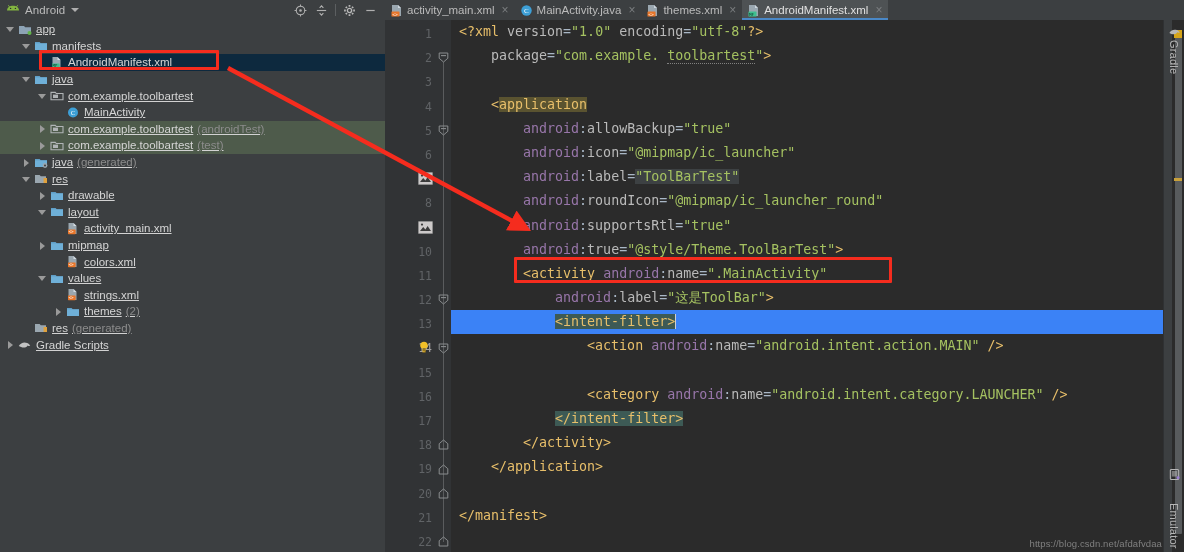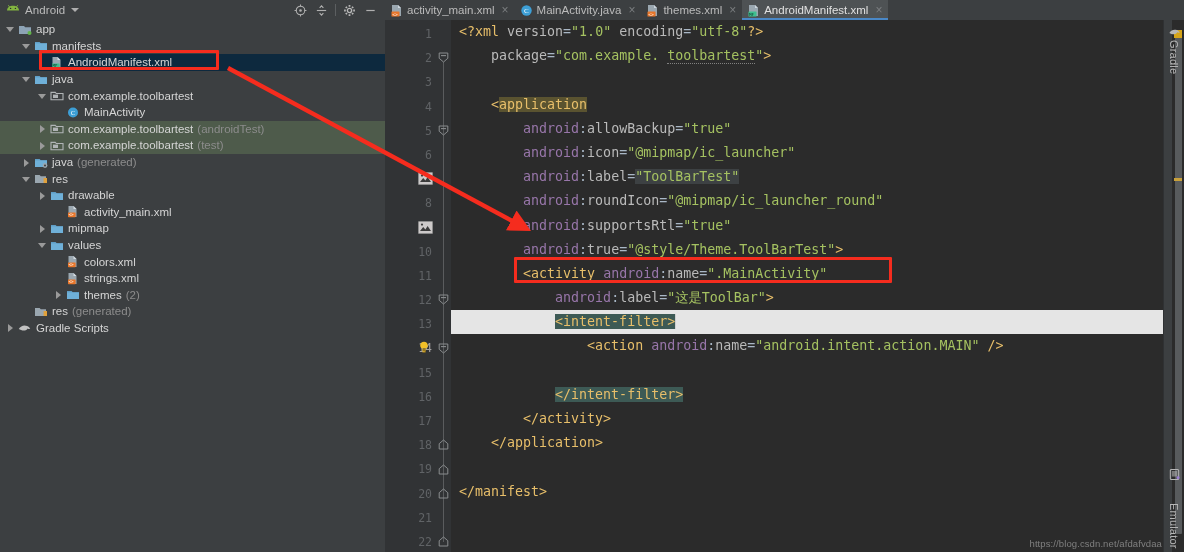--- a/index.html
+++ b/index.html
@@ -47,21 +47,21 @@
   
   .ficon { width: 13px; height: 13px; position: relative; flex: 0 0 13px; }
   .ficon svg { display: block; }
 
   
   .body-row { flex: 1; display: flex; min-height: 0; }
 
   
   .tree {
     width: 385px; flex: 0 0 385px; background: #3c3f41; position: relative;
-    font-size: 11.5px; color: #d2d2d2; padding-top: 1px; overflow: hidden;
+    font-size: 11.5px; color: #d2d2d2; padding-top: 1px; overflow: hidden; text-decoration: underline;
   }
   .row { height: 16.6px; display: flex; align-items: center; white-space: nowrap; position: relative; }
   .row.sel { background: #0d293e; }
   .row.greenbg { background: #4e5b4b; }
   .arrow {
     width: 9px; height: 9px; flex: 0 0 9px; position: relative; margin-right: 3px;
   }
   .arrow.right::before {
     content: ""; position: absolute; left: 2px; top: 1px;
     border-top: 4px solid transparent; border-bottom: 4px solid transparent; border-left: 5px solid #9a9a9a;
@@ -94,21 +94,21 @@
   .fold-marker {
     position: absolute; left: 1px; width: 11px; height: 11px;
   }
   .fold-marker svg { display: block; }
 
   .code {
     flex: 1; position: relative; background: #2b2b2b; overflow: hidden;
     font-family: "DejaVu Sans Mono", monospace; font-size: 13.3px;
   }
   .cl { height: 24.2px; line-height: 24.2px; white-space: pre; color: #a9b7c6; padding-left: 8px; }
-  .cl.current-line { background: #e5e5e5; }
+  .cl.current-line { background: #3b82f6; }
 
   
   .t-tag { color: #e8bf6a; }
   .t-attr { color: #bababa; }
   .t-ns { color: #9876aa; }
   .t-val { color: #a5c261; }
   .t-plain { color: #a9b7c6; }
   .hl-olive { background: #5a5330; }
   .hl-gray { background: #3d4143; }
   .hl-teal { background: #3d5a55; }
@@ -383,20 +383,31 @@
           <span class="arrow right"></span>
           <span class="ticon">
             <svg width="14" height="13" viewBox="0 0 14 13">
               <path d="M1 3h4.6l1.2 1.3H13V11H1z" fill="#5f9ec6"></path>
               <path d="M1 4.4h12V11H1z" fill="#6fb0d8"></path>
             </svg>
           </span>
           <span class="lbl">drawable</span>
         </div>
         <div class="row">
+          <span style="width: 38px; flex: 0 0 38px;"></span>
+          <span class="arrow down"></span>
+          <span class="ticon">
+            <svg width="14" height="13" viewBox="0 0 14 13">
+              <path d="M1 3h4.6l1.2 1.3H13V11H1z" fill="#5f9ec6"></path>
+              <path d="M1 4.4h12V11H1z" fill="#6fb0d8"></path>
+            </svg>
+          </span>
+          <span class="lbl">layout</span>
+        </div>
+        <div class="row">
           <span style="width: 54px; flex: 0 0 54px;"></span>
           <span class="arrow "></span>
           <span class="ticon">
             <svg width="14" height="13" viewBox="0 0 14 13">
               <path d="M2.5 1h5l3 2.9V12h-8z" fill="#9aa7b0"></path>
               <path d="M7.5 1l3 2.9h-3z" fill="#d3dbe1"></path>
               <rect x="2" y="7.4" width="7.6" height="4.8" fill="#e8762a" rx="0.6"></rect>
               <text x="2.4" y="11.4" font-size="4.4" fill="#ffffff" font-family="monospace">&lt;&gt;</text>
             </svg>
           </span>
@@ -407,42 +418,42 @@
           <span class="arrow right"></span>
           <span class="ticon">
             <svg width="14" height="13" viewBox="0 0 14 13">
               <path d="M1 3h4.6l1.2 1.3H13V11H1z" fill="#5f9ec6"></path>
               <path d="M1 4.4h12V11H1z" fill="#6fb0d8"></path>
             </svg>
           </span>
           <span class="lbl">mipmap</span>
         </div>
         <div class="row">
-          <span style="width: 38px; flex: 0 0 38px;"></span>
-          <span class="arrow down"></span>
-          <span class="ticon">
-            <svg width="14" height="13" viewBox="0 0 14 13">
-              <path d="M1 3h4.6l1.2 1.3H13V11H1z" fill="#5f9ec6"></path>
-              <path d="M1 4.4h12V11H1z" fill="#6fb0d8"></path>
-            </svg>
-          </span>
-          <span class="lbl">values</span>
-        </div>
-        <div class="row">
           <span style="width: 54px; flex: 0 0 54px;"></span>
           <span class="arrow "></span>
           <span class="ticon">
             <svg width="14" height="13" viewBox="0 0 14 13">
               <path d="M2.5 1h5l3 2.9V12h-8z" fill="#9aa7b0"></path>
               <path d="M7.5 1l3 2.9h-3z" fill="#d3dbe1"></path>
               <rect x="2" y="7.4" width="7.6" height="4.8" fill="#e8762a" rx="0.6"></rect>
               <text x="2.4" y="11.4" font-size="4.4" fill="#ffffff" font-family="monospace">&lt;&gt;</text>
             </svg>
           </span>
           <span class="lbl">colors.xml</span>
+        </div>
+        <div class="row">
+          <span style="width: 38px; flex: 0 0 38px;"></span>
+          <span class="arrow down"></span>
+          <span class="ticon">
+            <svg width="14" height="13" viewBox="0 0 14 13">
+              <path d="M1 3h4.6l1.2 1.3H13V11H1z" fill="#5f9ec6"></path>
+              <path d="M1 4.4h12V11H1z" fill="#6fb0d8"></path>
+            </svg>
+          </span>
+          <span class="lbl">values</span>
         </div>
         <div class="row">
           <span style="width: 54px; flex: 0 0 54px;"></span>
           <span class="arrow "></span>
           <span class="ticon">
             <svg width="14" height="13" viewBox="0 0 14 13">
               <path d="M2.5 1h5l3 2.9V12h-8z" fill="#9aa7b0"></path>
               <path d="M7.5 1l3 2.9h-3z" fill="#d3dbe1"></path>
               <rect x="2" y="7.4" width="7.6" height="4.8" fill="#e8762a" rx="0.6"></rect>
               <text x="2.4" y="11.4" font-size="4.4" fill="#ffffff" font-family="monospace">&lt;&gt;</text>
@@ -584,20 +595,21 @@
           <div class="cl"><span class="t-plain">        </span><span class="t-ns">android</span><span class="t-plain">:</span><span class="t-attr">icon</span><span class="t-plain">=</span><span class="t-val">"@mipmap/ic_launcher"</span></div>
           <div class="cl"><span class="t-plain">        </span><span class="t-ns">android</span><span class="t-plain">:</span><span class="t-attr">label</span><span class="t-plain">=</span><span class="hl-gray"><span class="t-val">"ToolBarTest"</span></span></div>
           <div class="cl"><span class="t-plain">        </span><span class="t-ns">android</span><span class="t-plain">:</span><span class="t-attr">roundIcon</span><span class="t-plain">=</span><span class="t-val">"@mipmap/ic_launcher_round"</span></div>
           <div class="cl"><span class="t-plain">        </span><span class="t-ns">android</span><span class="t-plain">:</span><span class="t-attr">supportsRtl</span><span class="t-plain">=</span><span class="t-val">"true"</span></div>
           <div class="cl"><span class="t-plain">        </span><span class="t-ns">android</span><span class="t-plain">:</span><span class="t-attr">true</span><span class="t-plain">=</span><span class="t-val">"@style/Theme.ToolBarTest"</span><span class="t-tag">&gt;</span></div>
           <div class="cl"><span class="t-plain">        </span><span class="t-tag">&lt;activity</span> <span class="t-ns">android</span><span class="t-plain">:</span><span class="t-attr">name</span><span class="t-plain">=</span><span class="t-val">".MainActivity"</span></div>
           <div class="cl"><span class="t-plain">            </span><span class="t-ns">android</span><span class="t-plain">:</span><span class="t-attr">label</span><span class="t-plain">=</span><span class="t-val">"这是ToolBar"</span><span class="t-tag">&gt;</span></div>
           <div class="cl current-line"><span class="t-plain">            </span><span class="hl-teal"><span class="t-tag">&lt;intent-filter&gt;</span></span><span class="caret-bar"></span></div>
           <div class="cl"><span class="t-plain">                </span><span class="t-tag">&lt;action</span> <span class="t-ns">android</span><span class="t-plain">:</span><span class="t-attr">name</span><span class="t-plain">=</span><span class="t-val">"android.intent.action.MAIN"</span> <span class="t-tag">/&gt;</span></div>
           <div class="cl"></div>
+          <div class="cl"><span class="t-plain">                </span><span class="t-tag">&lt;category</span> <span class="t-ns">android</span><span class="t-plain">:</span><span class="t-attr">name</span><span class="t-plain">=</span><span class="t-val">"android.intent.category.LAUNCHER"</span> <span class="t-tag">/&gt;</span></div>
           <div class="cl"><span class="t-plain">            </span><span class="hl-teal"><span class="t-tag">&lt;/intent-filter&gt;</span></span></div>
           <div class="cl"><span class="t-plain">        </span><span class="t-tag">&lt;/activity&gt;</span></div>
           <div class="cl"><span class="t-plain">    </span><span class="t-tag">&lt;/application&gt;</span></div>
           <div class="cl"></div>
           <div class="cl"><span class="t-plain"></span><span class="t-tag">&lt;/manifest&gt;</span></div>
         </div>
     </div>
 
     <div class="rail">
       <div class="scrollzone">

